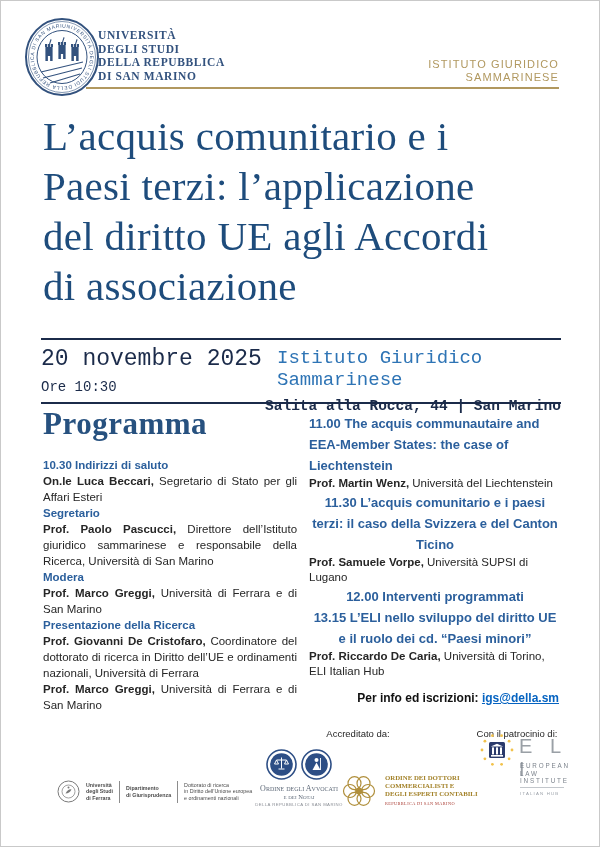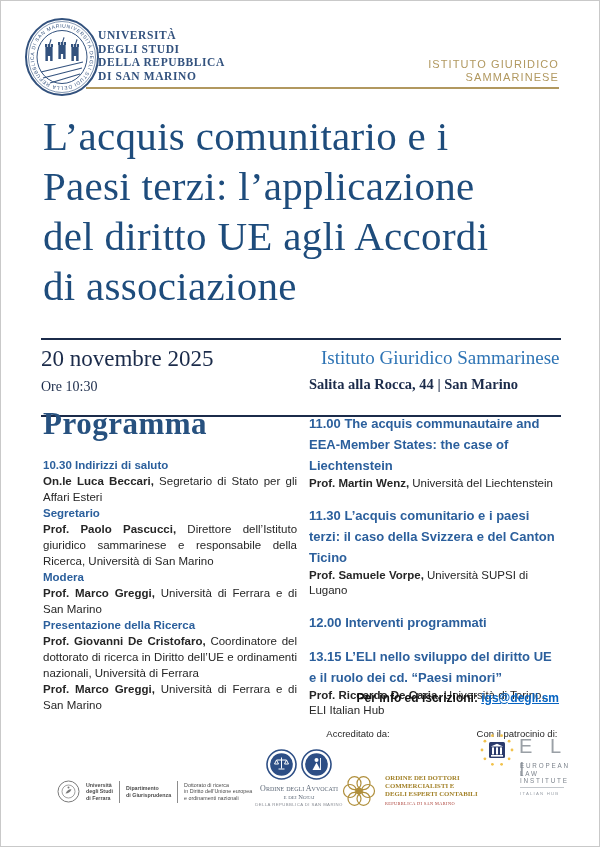--- a/index.html
+++ b/index.html
@@ -13,41 +13,41 @@
             color:#33527E;font-size:11.5px;line-height:13.5px;letter-spacing:0.6px;}
   .institute{position:absolute;right:40px;top:57px;text-align:right;color:#B1985F;font-size:11px;
              line-height:13px;letter-spacing:1.1px;}
   .gold-rule{position:absolute;left:85px;right:40px;top:86px;height:2px;background:#B1985F;}
 
   
   .title{position:absolute;left:42px;top:110px;margin:0;font-family:"Liberation Serif",serif;
          font-weight:400;color:#1E4C7C;font-size:41px;line-height:50px;letter-spacing:0.3px;}
 
   
-  .info-band{position:absolute;left:40px;top:337px;width:520px;height:79px;box-sizing:border-box;
+  .info-band{position:absolute;left:40px;top:337px;width:520px;height:66px;box-sizing:border-box;
              border-top:2px solid #1B2B4A;border-bottom:2px solid #1B2B4A;display:flex;
-             font-family:Liberation Serif, serif;color:#1B2B4A;}
+             font-family:Liberation Mono, monospace;color:#1B2B4A;}
   .info-left{width:268px;padding-top:6px;}
   .date{font-size:23px;}
   .time{font-size:14px;margin-top:7px;}
   .info-right{padding-top:7px;}
   .venue{font-size:19px;color:#2E74B5;margin-left:12px;}
   .address{font-size:14.5px;font-weight:700;margin-top:7px;}
 
   
   .program-title{position:absolute;left:42px;top:405px;margin:0;font-family:"Liberation Serif",serif;
                  font-weight:700;font-size:31px;color:#27517F;letter-spacing:0.5px;}
   .col{position:absolute;color:#262626;font-size:11.5px;line-height:16px;}
   .col-left{left:42px;top:456px;width:254px;}
   .col-right{left:308px;top:412px;width:252px;}
   .col .heading{color:#2B5F9C;font-weight:700;}
   .col-right .heading{font-size:13px;line-height:21px;}
   .col-right .para{line-height:15.5px;}
   .col-left .para{text-align:justify;}
-  .gap{margin-top:13px;}
+  .gap{text-align:center;}
 
   
   .contact{position:absolute;right:40px;top:690px;margin:0;font-size:12px;font-weight:700;color:#111;}
   .contact .email{color:#0563C1;text-decoration:underline;cursor:pointer;}
 
   
   .f-label{position:absolute;top:727px;transform:translateX(-50%);font-size:9.5px;color:#1f1f1f;}
   .lbl-accredited{left:357px;}
   .lbl-patronage{left:516px;}
 
@@ -167,21 +167,21 @@
       <div class="para"><span class="b">Prof. </span><span class="b i">Martin Wenz</span><span class="b">, </span><span>Università del Liechtenstein</span></div>
       <div class="heading gap"><span>11.30 L’</span><span class="i">acquis</span><span> comunitario e i paesi terzi: il caso della Svizzera e del Canton Ticino</span></div>
       <div class="para"><span class="b">Prof. </span><span class="b i">Samuele Vorpe</span><span class="b">, </span><span>Università SUPSI di Lugano</span></div>
       <div class="heading gap"><span>12.00 Interventi programmati</span></div>
       <div class="heading gap"><span>13.15 L’ELI nello sviluppo del diritto UE e il ruolo dei cd. “Paesi minori”</span></div>
       <div class="para"><span class="b">Prof. </span><span class="b i">Riccardo De Caria</span><span class="b">, </span><span>Università di Torino, ELI Italian Hub</span></div>
     </div>
 
   <p class="contact">
     <span>Per info ed iscrizioni:</span>
-    <span class="email">igs@degli.sm</span>
+    <span class="email">igs@della.sm</span>
   </p>
 
   <div class="f-label lbl-accredited">Accreditato da:</div>
   <div class="f-label lbl-patronage">Con il patrocinio di:</div>
 
   <div class="avvocati">
     <div class="av-seals">
       <svg width="31" height="31" viewBox="0 0 31 31">
         <circle cx="15.5" cy="15.5" r="14.5" fill="#ffffff" stroke="#2D4E85" stroke-width="1.6"></circle>
         <circle cx="15.5" cy="15.5" r="11.3" fill="#2D4E85"></circle>

